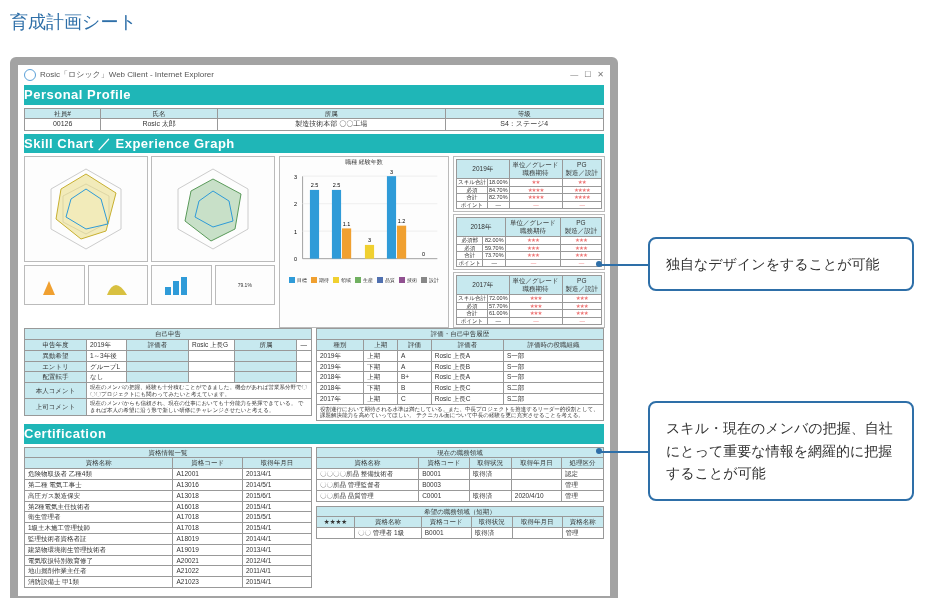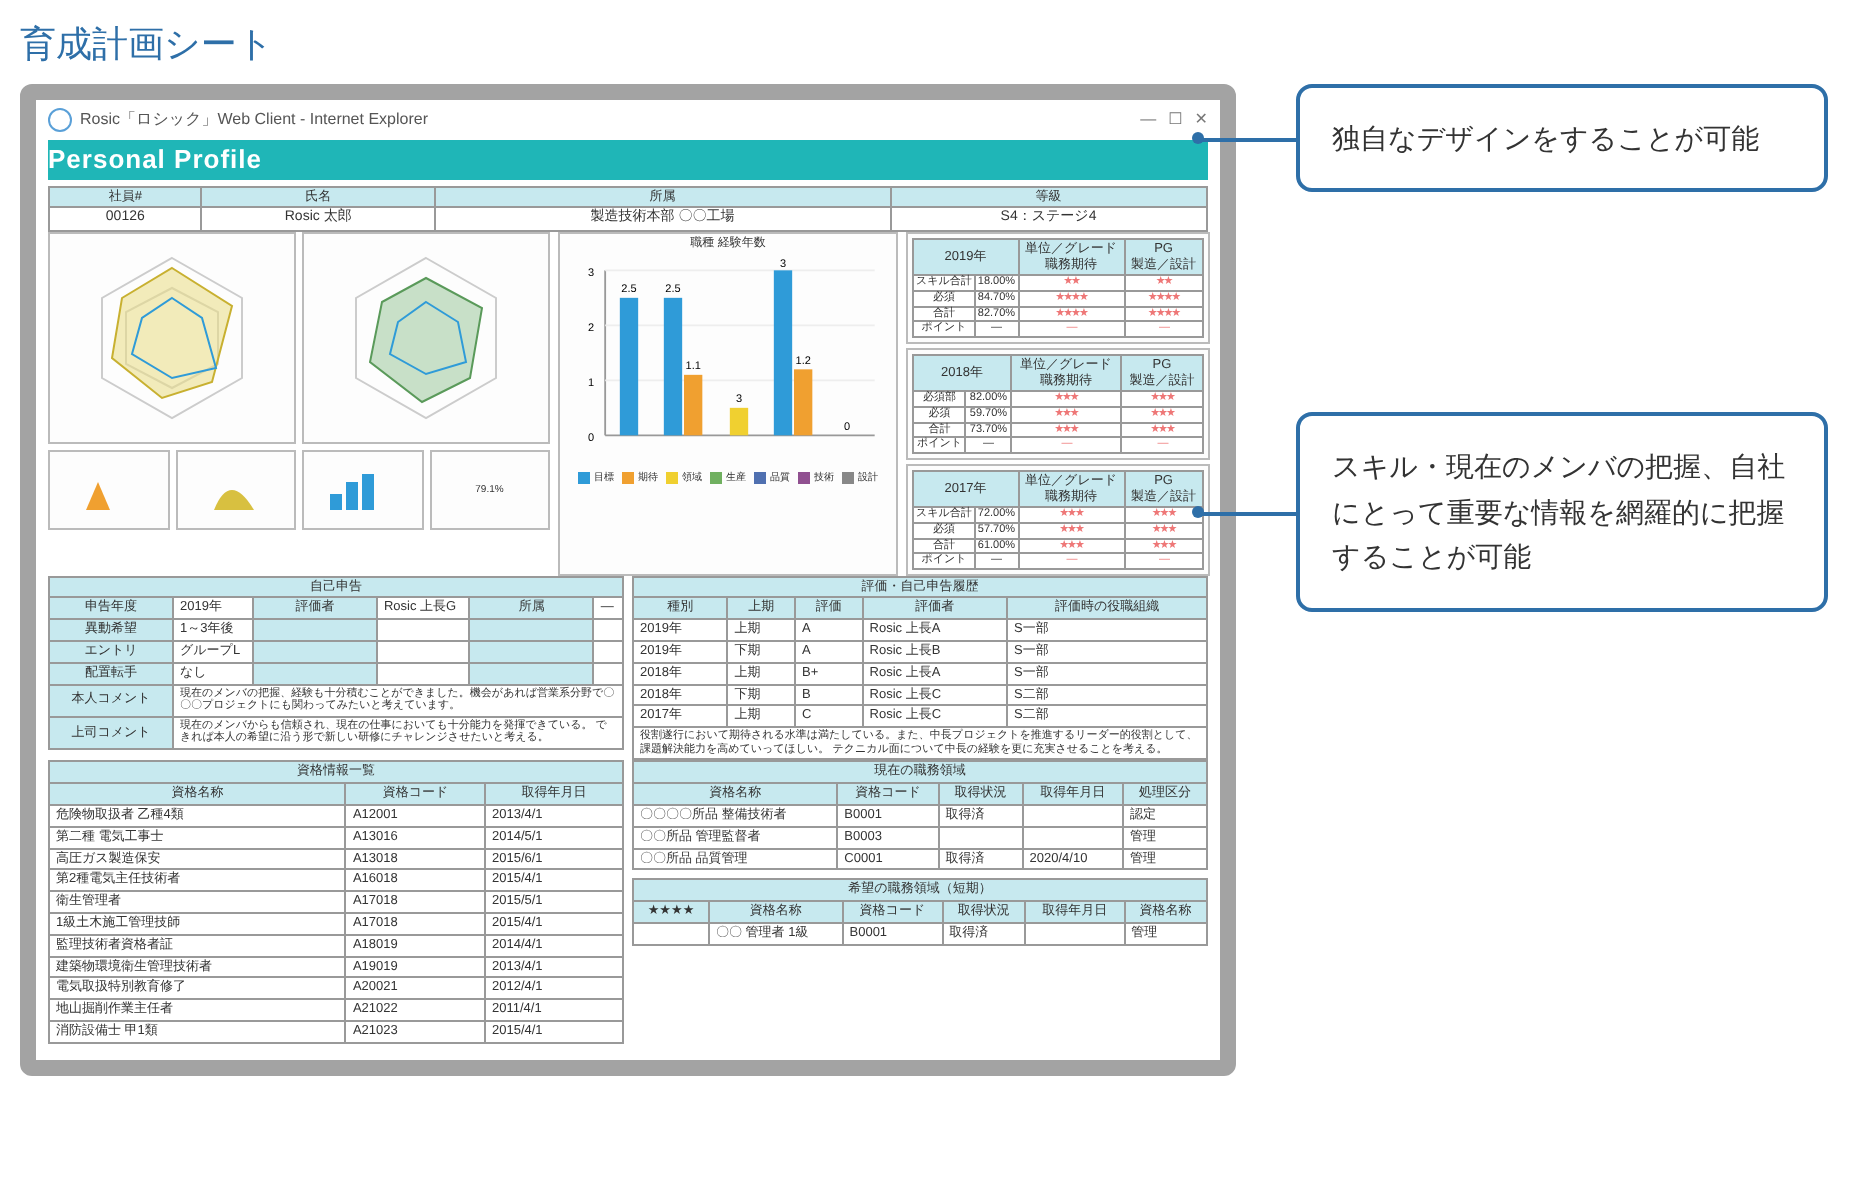--- a/index.html
+++ b/index.html
@@ -7,21 +7,21 @@
     padding: 10px;
     font-family: "Meiryo", "MS PGothic", sans-serif;
     background: #fff;
     font-size: 11px;
     color: #333;
   }
   .page-title {
     color: #2e6fa8;
     font-size: 18px;
     font-weight: normal;
-    margin-bottom: 8px;
+    margin-bottom: 23px;
   }
   .layout {
     display: flex;
     gap: 30px;
     align-items: flex-start;
   }
   .monitor {
     width: 580px;
     border: 8px solid #a3a3a3;
     border-radius: 6px;
@@ -99,20 +99,21 @@
   .sa-row { display:flex; gap:4px;}
   .sa-left, .sa-right { flex:1;}
   .sa-left table td, .sa-right table td { text-align:left; }
   .sa-left .lbl, .sa-right .lbl { background:#c7e9ef; width:55px; text-align:center;}
   .cert-row { display:flex; gap:4px;}
   .cert-row > div { flex:1;}
   .callouts {
     display:flex;
     flex-direction:column;
     gap:110px;
+    margin-top:180px;
     align-items:center;
   }
   .callout {
     border: 2px solid #2e6fa8;
     border-radius: 8px;
     padding: 14px 16px;
     font-size: 14px;
     color: #333;
     width: 230px;
     line-height: 1.6;
@@ -170,20 +171,21 @@
       </tr>
       <tr class="profile-row">
         <td>00126</td>
         <td colspan="2">Rosic 太郎</td>
         <td colspan="2">製造技術本部 〇〇工場</td>
         <td>S4：ステージ4</td>
       </tr>
     </tbody>
       </table>
 
+    <div class="section-bar">Skill Chart ／ Experience Graph</div>
     <div class="skill-area">
       <div class="radar-col">
         <div class="radar-pair">
           <div class="radar-box">
             <svg viewBox="0 0 100 100" width="100%" height="100%">
               <polygon points="50,10 85,30 85,70 50,90 15,70 15,30" fill="none" stroke="#ccc"></polygon>
               <polygon points="50,25 73,37 73,63 50,75 27,63 27,37" fill="none" stroke="#ddd"></polygon>
               <polygon points="50,15 80,34 70,72 45,80 20,60 25,30" fill="rgba(220,200,60,0.35)" stroke="#c8b030"></polygon>
               <polygon points="50,30 65,40 72,65 50,70 30,58 35,40" fill="none" stroke="#2f9bd8"></polygon>
             </svg>
@@ -481,20 +483,21 @@
           <tbody>
               <tr>
                 <td colspan="5" style="text-align:left;font-size:5.5px;white-space:normal;">役割遂行において期待される水準は満たしている。また、中長プロジェクトを推進するリーダー的役割として、課題解決能力を高めていってほしい。
 テクニカル面について中長の経験を更に充実させることを考える。</td>
               </tr>
         </tbody>
           </table>
       </div>
     </div>
 
+    <div class="section-bar">Certification</div>
     <div class="cert-row">
       <div>
         <table>
           <tbody>
               <tr>
                 <th colspan="3" class="hdr">資格情報一覧</th>
               </tr>
           <tr id="cert-list-head">
                 <th class="hdr">資格名称</th>
                 <th class="hdr">資格コード</th>

